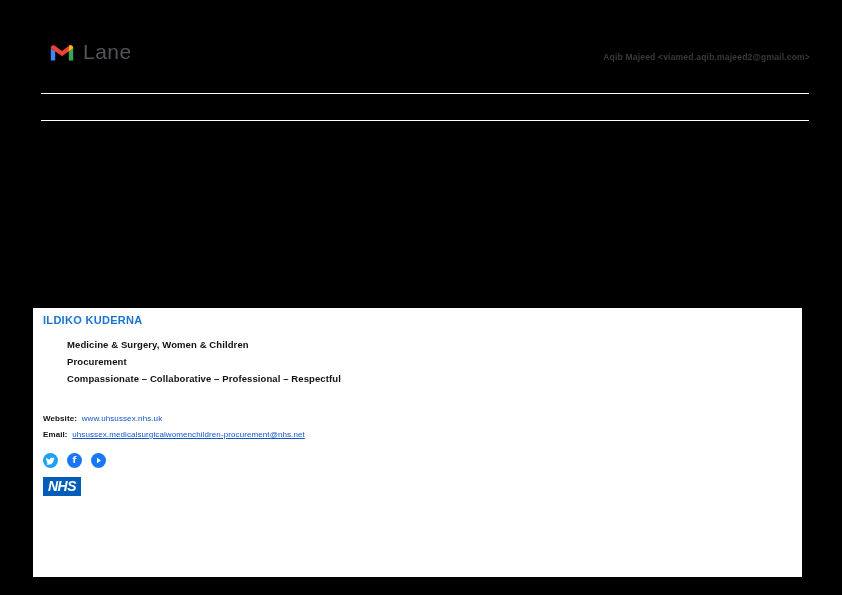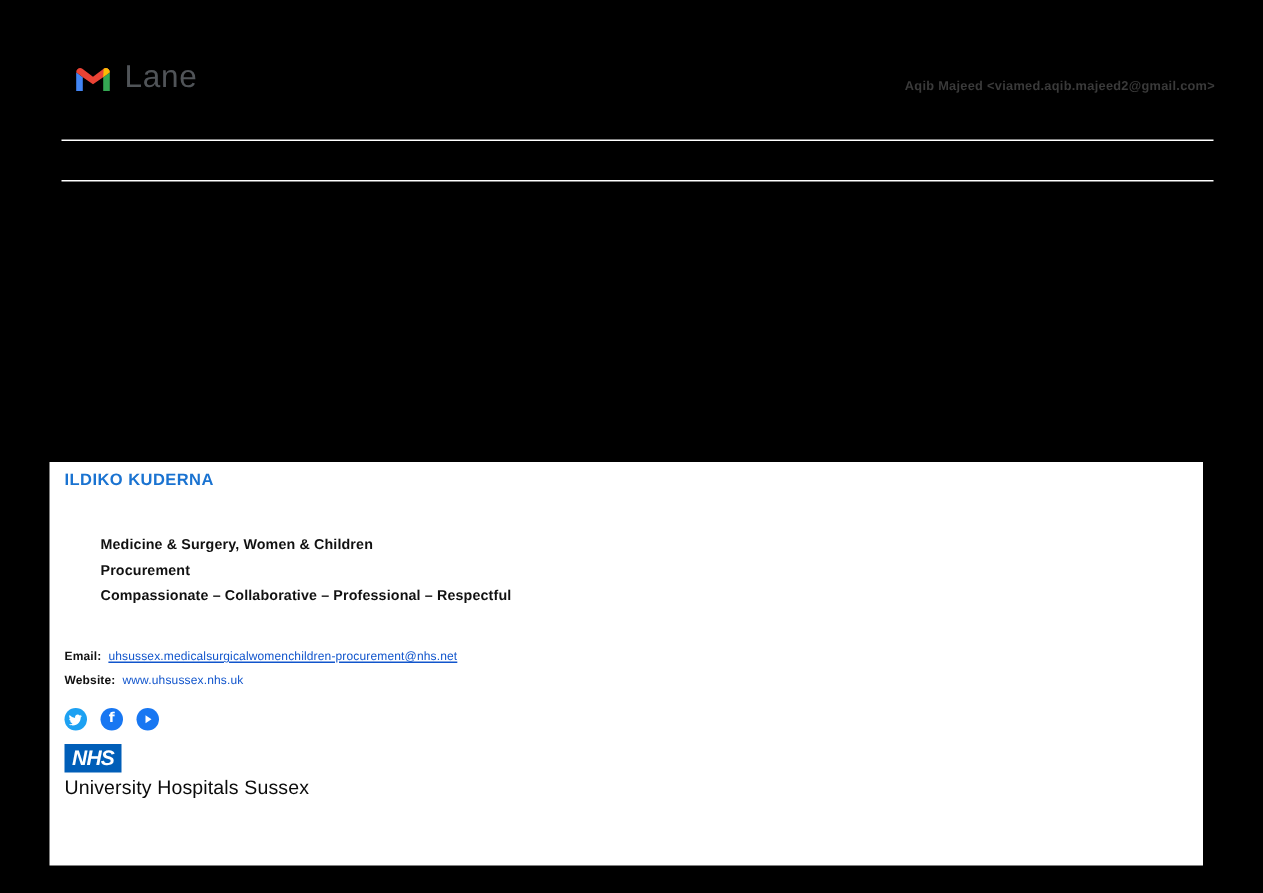--- a/index.html
+++ b/index.html
@@ -93,21 +93,21 @@
     position: absolute;
     left: 10px;
     top: 6px;
     right: 10px;
   }
   .sig-name {
     color: #1a73d1;
     font-size: 11px;
     font-weight: bold;
     letter-spacing: 0.3px;
-    margin: 0 0 32px 0;
+    margin: 0 0 13px 0;
   }
   .sig-dept, .sig-role, .sig-values {
     font-size: 9.5px;
     font-weight: bold;
     color: #111111;
     margin: 0 0 6px 0;
     letter-spacing: 0.1px;
     padding-left: 24px;
   }
   .sig-values { margin-bottom: 30px; }
@@ -208,26 +208,26 @@
   <div class="rule two"></div>
 
   <div class="card">
     <div class="card-inner">
       <div class="sig-name">ILDIKO KUDERNA</div>
       <div class="sig-dept">Medicine &amp; Surgery, Women &amp; Children</div>
       <div class="sig-role">Procurement</div>
       <div class="sig-values">Compassionate – Collaborative – Professional – Respectful</div>
 
       <div class="contact-row">
+        <b>Website:</b>
+        <span>&nbsp;</span><a class="link-blue" href="#">www.uhsussex.nhs.uk</a>
+      </div>
+      <div class="contact-row">
         <b>Email:</b>
         <span>&nbsp;</span><a class="link-underline" href="#">uhsussex.medicalsurgicalwomenchildren-procurement@nhs.net</a>
-      </div>
-      <div class="contact-row">
-        <b>Website:</b>
-        <span>&nbsp;</span><a class="link-blue" href="#">www.uhsussex.nhs.uk</a>
       </div>
 
       <div class="social">
         <span class="social-ic ic-twitter">
           <span class="ic-glyph">
             <svg width="15" height="15" viewBox="0 0 15 15" xmlns="http://www.w3.org/2000/svg">
               <path d="M11.5 5.1c-.3.2-.7.3-1 .4.4-.2.6-.6.8-1-.4.2-.8.4-1.2.5-.3-.4-.8-.6-1.3-.6-1 0-1.8.8-1.8 1.8 0 .1 0 .3.1.4-1.5-.1-2.8-.8-3.7-1.9-.2.3-.3.6-.3 1 0 .6.3 1.1.8 1.5-.3 0-.6-.1-.8-.2 0 .9.6 1.6 1.4 1.8-.2.1-.3.1-.5.1h-.3c.2.7.9 1.2 1.7 1.2-.6.5-1.4.8-2.2.8h-.4c.8.5 1.8.8 2.8.8 3.3 0 5.2-2.8 5.2-5.2v-.2c.3-.3.6-.6.7-1z" fill="#ffffff"></path>
             </svg>
           </span>
         </span>
@@ -238,18 +238,17 @@
           <span class="ic-glyph">
             <svg width="15" height="15" viewBox="0 0 15 15" xmlns="http://www.w3.org/2000/svg">
               <path d="M6 4.8 L10 7.5 L6 10.2 Z" fill="#ffffff"></path>
             </svg>
           </span>
         </span>
       </div>
 
       <div class="nhs-block">
         <div class="nhs-logo">NHS</div>
-        <div class="trust-name">University Hospitals Sussex</div>
       </div>
     </div>
   </div>
 
 </div>
 
 </body></html>

